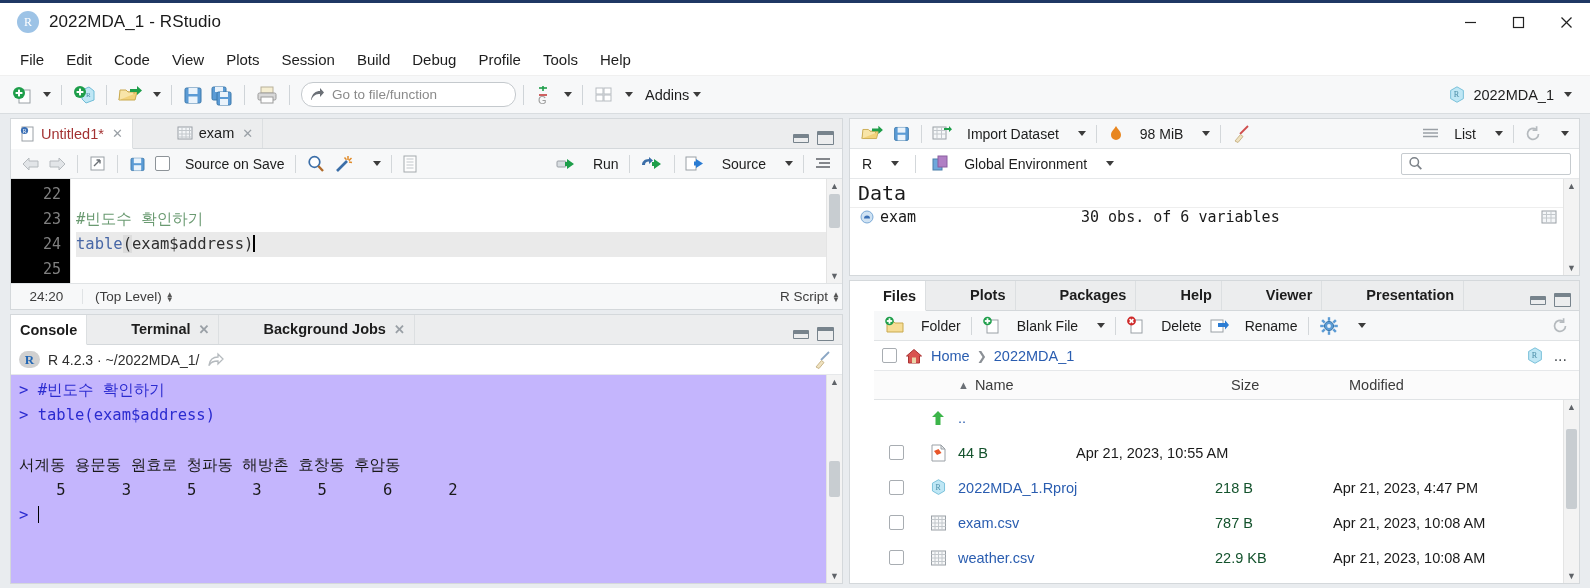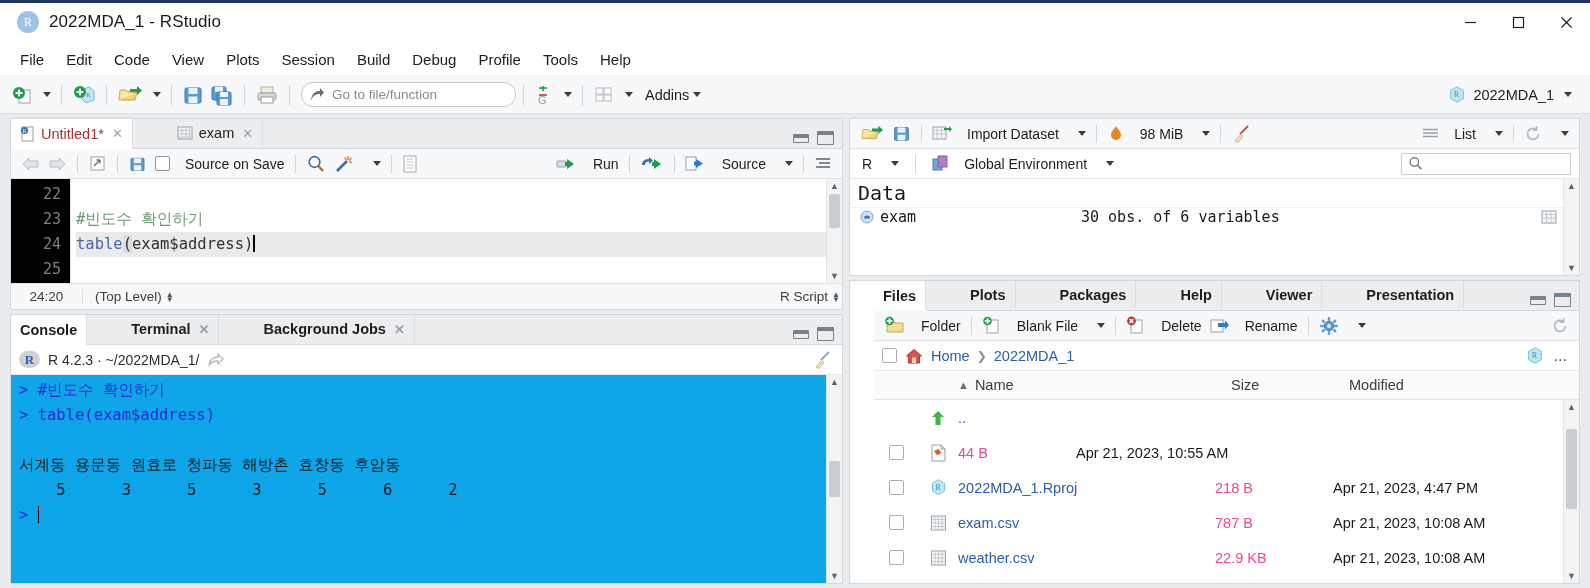--- a/index.html
+++ b/index.html
@@ -132,21 +132,21 @@
     height: 30px; min-height:30px; display: flex; align-items: center; gap: 8px;
     padding: 0 8px; border-bottom: 1px solid #e6e8ea; background: #fff;
   }
   .r-logo {
     width: 21px; height: 17px; border-radius: 50%/60%; background:#d0d0d0; color:#2266b3;
     font-family:"Liberation Serif",serif; font-weight:bold; font-size:13px;
     display:flex;align-items:center;justify-content:center;
   }
   .console-path { font-size: 14px; color: #2e2e2e; }
   .console-body {
-    flex: 1; display:flex; min-height:0; background:#0ea5e9;
+    flex: 1; display:flex; min-height:0; background:#c4b5fd;
   }
   .console-out {
     flex:1; font-family: "DejaVu Sans Mono", monospace; font-size: 15.5px;
     line-height: 25px; padding: 3px 0 0 8px; color:#1a1a1a; white-space: pre; overflow:hidden;
   }
   .c-prompt { color: #2b2bd0; }
   .c-input { color: #2b2bd0; }
 
   
   .env-row2 {
@@ -179,21 +179,21 @@
   .fh-ic { width: 40px;}
   .fh-name { flex:1; display:flex;align-items:center;gap:6px;}
   .fh-size { width: 118px; }
   .fh-mod { width: 230px; }
   .files-rows { flex:1; display:flex; min-height:0; }
   .files-rows-inner { flex:1; min-width:0; overflow:hidden;}
   .frow { height: 35px; display:flex; align-items:center; font-size:14.5px; }
   .frow .c-chk { width:44px; display:flex; justify-content:center;}
   .frow .c-ic { width:40px; display:flex; justify-content:center;}
   .frow .c-name { flex:1; color:#2a5db0; }
-  .frow .c-size { width:118px; color:#ec4899;}
+  .frow .c-size { width:118px; color:#14532d;}
   .frow .c-mod { width:230px; color:#1a1a1a; white-space:nowrap; overflow:hidden;}
   .chkbox { width:15px;height:15px;border:1px solid #a8adb2;border-radius:2px;background:#fff;}
   .fscroll { width:16px; background:#f3f3f3; border-left:1px solid #e4e4e4; display:flex;flex-direction:column;align-items:center;justify-content:space-between; padding:2px 0;}
 
   svg { display:block; }
 </style>
 </head>
 <body>
 
 <div class="app">

